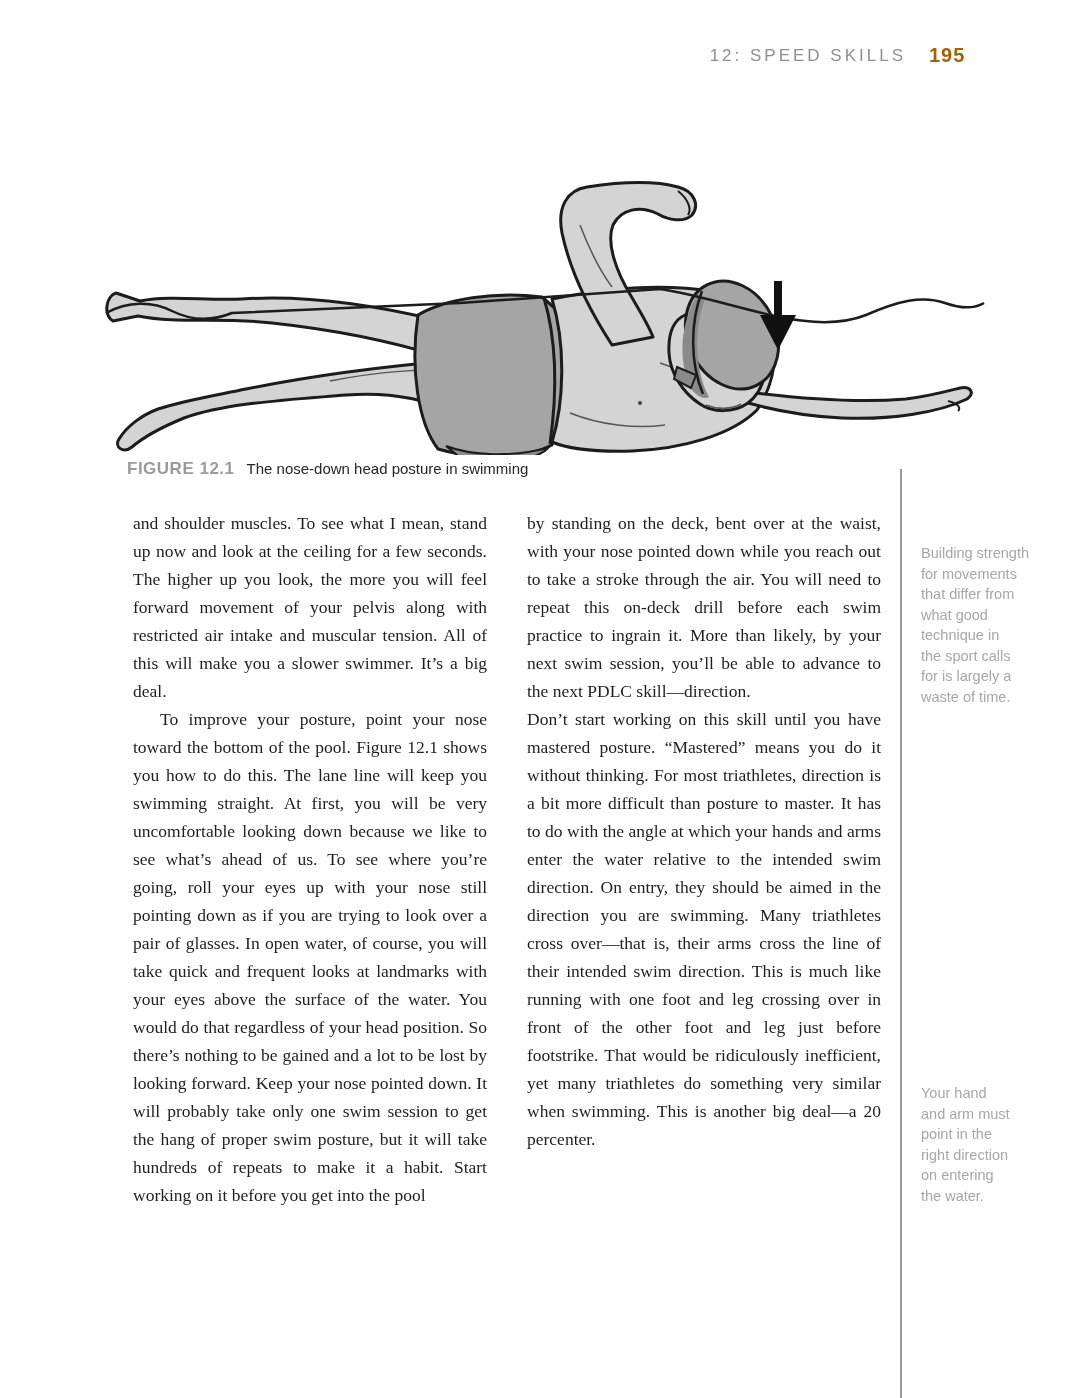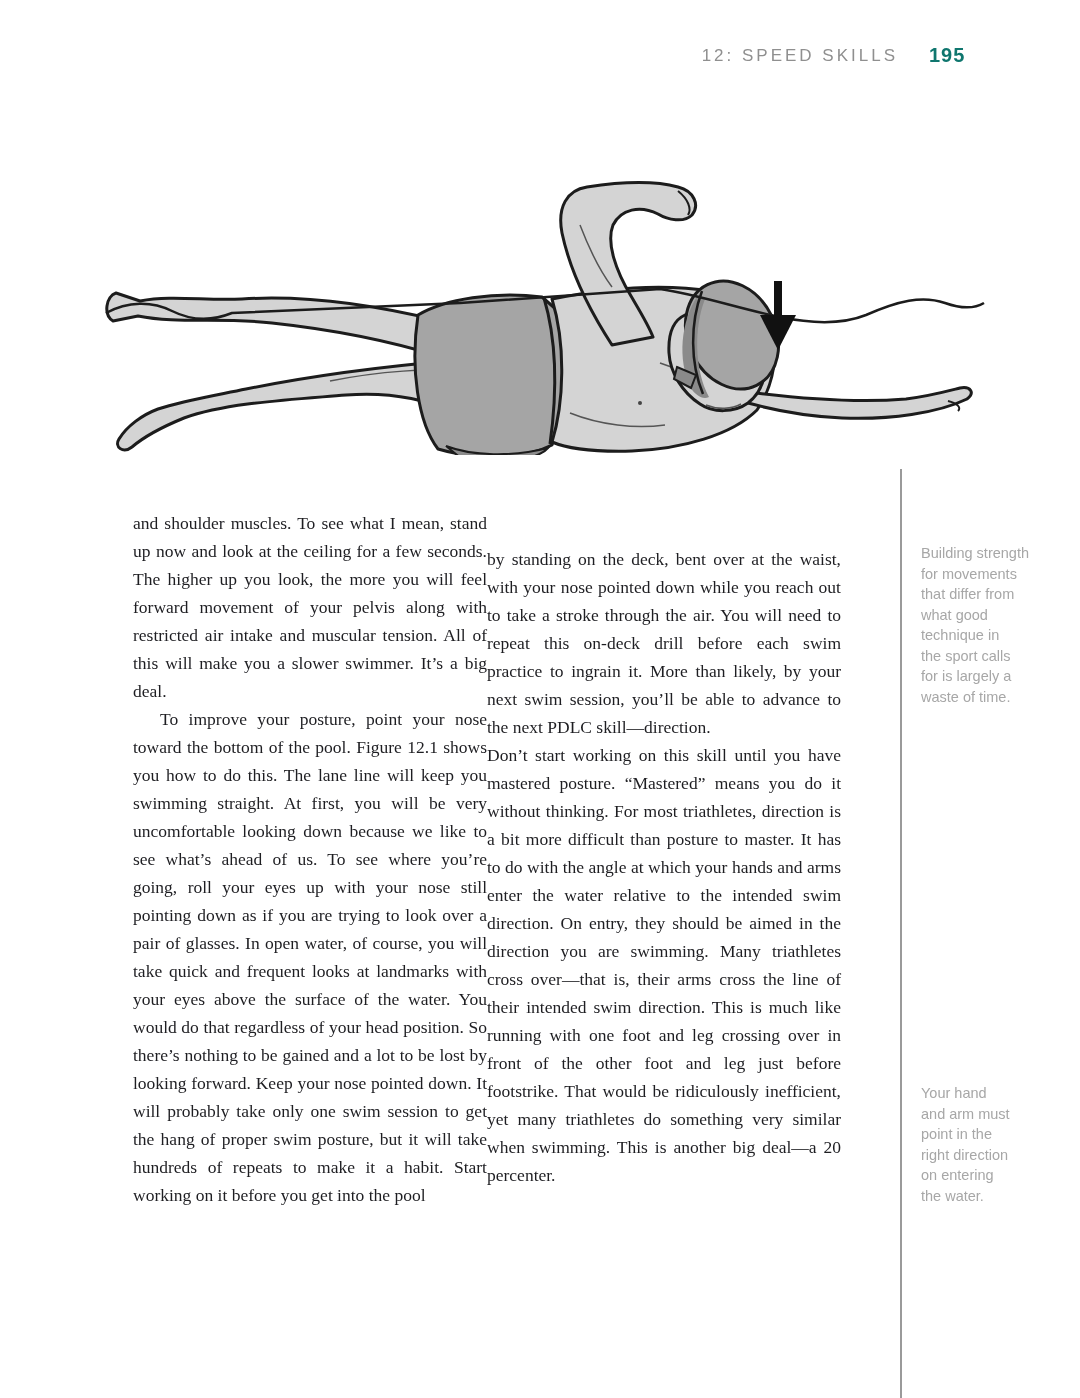--- a/index.html
+++ b/index.html
@@ -3,28 +3,28 @@
 <meta charset="utf-8">
 <style>
   html,body { margin:0; padding:0; background:#ffffff; }
   .page {
     position:relative; width:1080px; height:1398px; background:#ffffff;
     font-family:"Liberation Serif", serif; overflow:hidden;
   }
 
   
   .running-head {
-    position:absolute; top:46px; left:0; width:898px; text-align:right;
+    position:absolute; top:46px; left:8px; width:898px; text-align:right;
     font-family:"Liberation Sans", sans-serif; font-size:17px;
     letter-spacing:3px; color:#8f8f8f; font-weight:400;
   }
   .page-number {
     position:absolute; top:44px; left:929px;
     font-family:"Liberation Sans", sans-serif; font-size:20px;
-    font-weight:700; color:#0f766e; letter-spacing:1px;
+    font-weight:700; color:#a16207; letter-spacing:1px;
   }
 
   
   .figure-wrap { position:absolute; left:100px; top:163px; width:890px; height:292px; }
   .figure-caption { position:absolute; left:127px; top:459px; width:700px; white-space:nowrap; }
   .figure-label {
     font-family:"Liberation Sans", sans-serif; font-weight:700;
     font-size:17px; color:#9b9b9b; letter-spacing:0.5px;
   }
   .figure-caption-text {
@@ -34,21 +34,21 @@
 
   
   .col {
     position:absolute; top:509px; width:354px;
     font-size:17.5px; line-height:28px; text-align:justify;
     color:#1e1e22;
   }
   .col p { margin:0; }
   .col p.indent { text-indent:27px; }
   .col-left  { left:133px; }
-  .col-right { left:487px;margin-top:36px; }
+  .col-right { left:527px; }
   .section-heading {
     font-family:"Liberation Sans", sans-serif; font-size:17px;
     font-weight:700; color:#8c8c8c; margin:16px 0 9px 0; line-height:22px;
     text-align:left; letter-spacing:0.3px;
   }
 
   
   .margin-rule {
     position:absolute; left:900px; top:469px; width:2px; height:929px;
     background:#9a9a9a;
@@ -104,20 +104,23 @@
 
       <path d="M 6 150 C 28 138 52 138 72 148 C 92 158 112 158 132 150 L 360 140 L 560 126 C 600 132 640 146 680 154 C 718 162 746 160 766 152 C 798 138 822 132 845 140 C 862 146 874 146 884 140" fill="none" stroke="#1c1c1c" stroke-width="2.5"></path>
 
       <g>
         <rect x="674" y="118" width="8" height="36" fill="#111111"></rect>
         <path d="M 660 152 L 696 152 L 678 187 Z" fill="#111111"></path>
       </g>
     </svg>
   </div>
 
+  <div class="figure-caption">
+    <span class="figure-label">FIGURE 12.1</span><span class="figure-caption-text">The nose-down head posture in swimming</span>
+  </div>
 
   <div class="col col-left">
     <p>and shoulder muscles. To see what I mean, stand up now and look at the ceiling for a few seconds. The higher up you look, the more you will feel forward movement of your pelvis along with restricted air intake and muscular tension. All of this will make you a slower swimmer. It’s a big deal.</p>
     <p class="indent">To improve your posture, point your nose toward the bottom of the pool. Figure 12.1 shows you how to do this. The lane line will keep you swimming straight. At first, you will be very uncomfortable looking down because we like to see what’s ahead of us. To see where you’re going, roll your eyes up with your nose still pointing down as if you are trying to look over a pair of glasses. In open water, of course, you will take quick and frequent looks at landmarks with your eyes above the surface of the water. You would do that regardless of your head position. So there’s nothing to be gained and a lot to be lost by looking forward. Keep your nose pointed down. It will probably take only one swim session to get the hang of proper swim posture, but it will take hundreds of repeats to make it a habit. Start working on it before you get into the pool</p>
   </div>
 
   <div class="col col-right">
     <p>by standing on the deck, bent over at the waist, with your nose pointed down while you reach out to take a stroke through the air. You will need to repeat this on-deck drill before each swim practice to ingrain it. More than likely, by your next swim session, you’ll be able to advance to the next PDLC skill—direction.</p>
     <p>Don’t start working on this skill until you have mastered posture. “Mastered” means you do it without thinking. For most triathletes, direction is a bit more difficult than posture to master. It has to do with the angle at which your hands and arms enter the water relative to the intended swim direction. On entry, they should be aimed in the direction you are swimming. Many triathletes cross over—that is, their arms cross the line of their intended swim direction. This is much like running with one foot and leg crossing over in front of the other foot and leg just before footstrike. That would be ridiculously inefficient, yet many triathletes do something very similar when swimming. This is another big deal—a 20 percenter.</p>
   </div>

